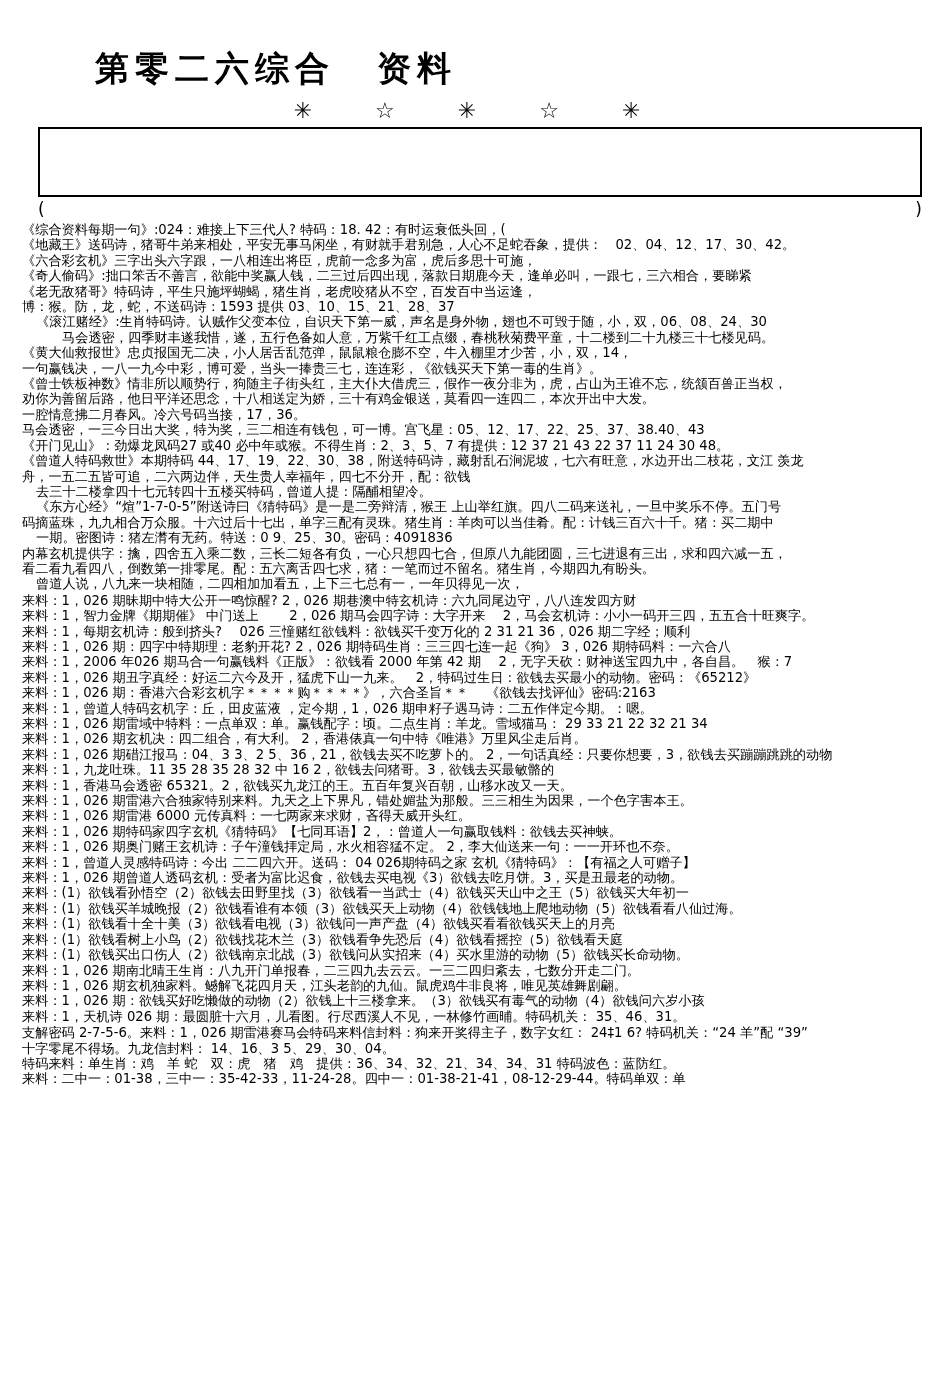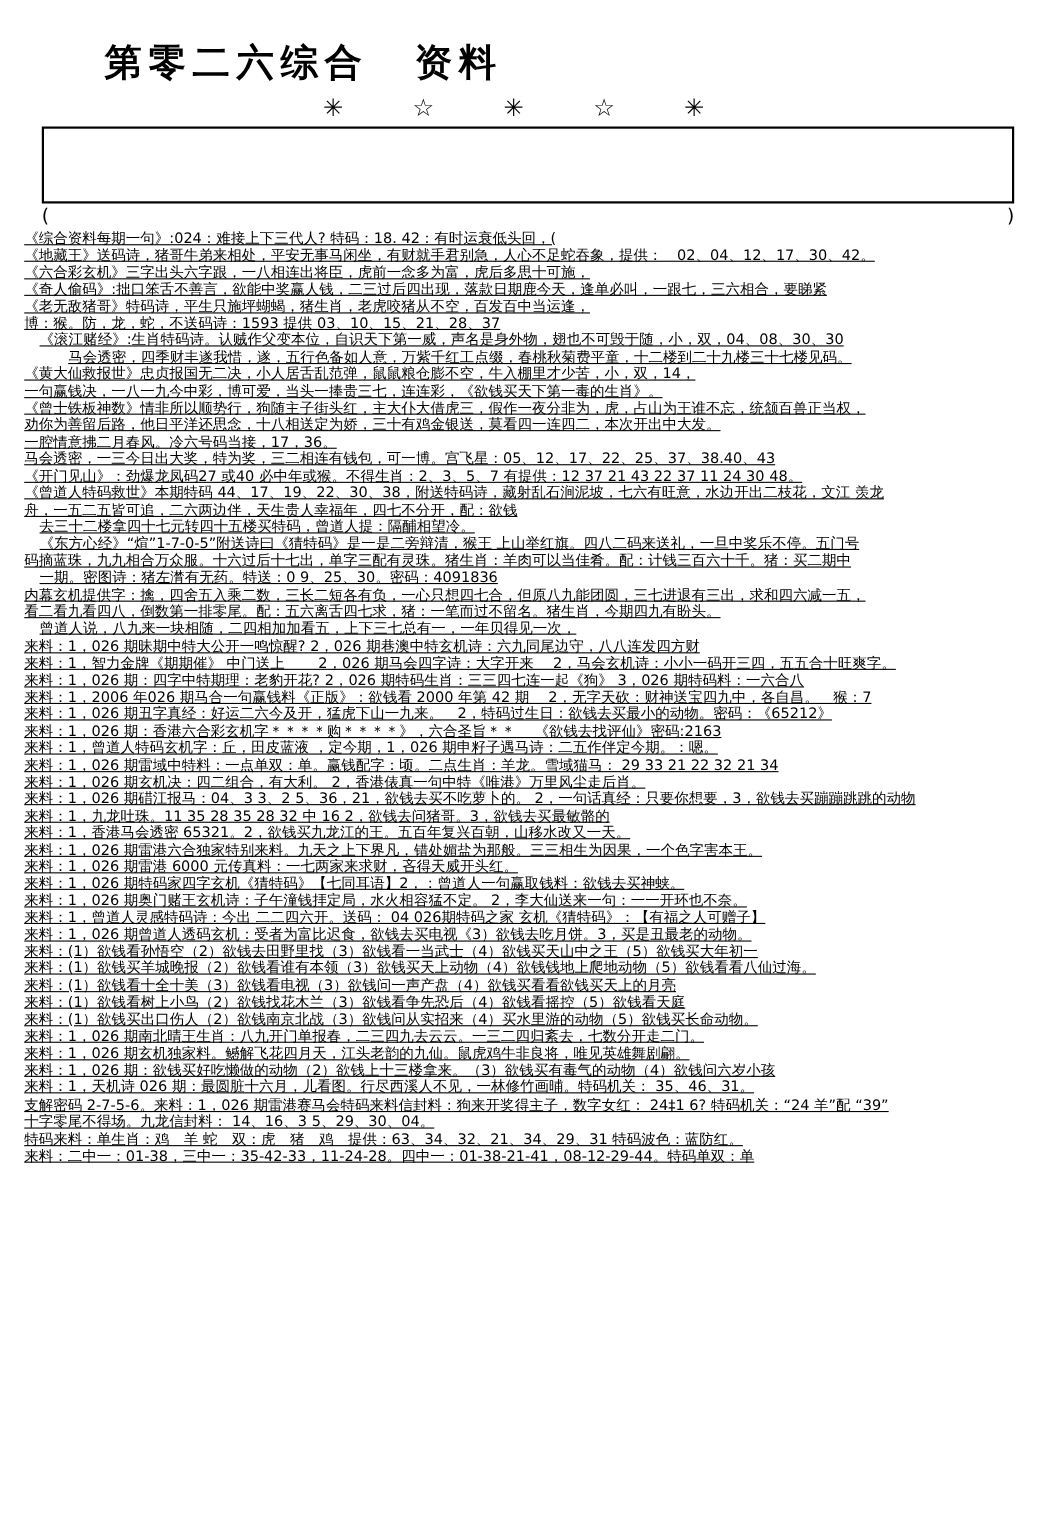--- a/index.html
+++ b/index.html
@@ -1,37 +1,37 @@
 <!DOCTYPE html>
 <html><head>
 <meta charset="utf-8">
 <style>
   html,body{margin:0;padding:0;background:#fff;}
   body{width:952px;height:1391px;font-family:"DejaVu Sans","Liberation Sans",sans-serif;color:#000;}
   .page{position:relative;width:952px;height:1391px;overflow:hidden;}
   .title{
     font-size:34px;font-weight:bold;letter-spacing:6px;
-    padding:34px 0 0 95px;white-space:nowrap;
+    padding:46px 0 0 95px;white-space:nowrap;
     font-family:"DejaVu Sans","Liberation Sans",sans-serif;
   }
   .title .gap{display:inline-block;width:42px;}
   .stars{
     text-align:center;font-size:22px;letter-spacing:28px;
     margin:6px 0 0 10px;color:#000;
   }
   .box{
     margin:4px 30px 0 38px;height:66px;border:2px solid #000;
     background:#fff;
   }
   .parens{
     margin:2px 30px 0 38px;font-size:15px;display:flex;justify-content:space-between;
     letter-spacing:0;
   }
   .parens span{font-size:17px;}
-  .body{padding:2px 2px 0 22px;text-decoration:underline;}
+  .body{padding:2px 2px 0 22px;}
   .ln{
     font-size:13.2px;line-height:15.4px;white-space:nowrap;
     font-family:"DejaVu Sans","Liberation Sans",sans-serif;
   }
   .ln.ind2{padding-left:40px;}
   .ln.ind3{padding-left:14px;}
   .sect{margin-top:1px;}
 </style>
 </head>
 <body>
@@ -53,21 +53,21 @@
 
   <div class="body">
 
     <div class="sect">
       <div class="ln">《综合资料每期一句》:024：难接上下三代人? 特码：18. 42：有时运衰低头回，(</div>
       <div class="ln">《地藏王》送码诗，猪哥牛弟来相处，平安无事马闲坐，有财就手君别急，人心不足蛇吞象，提供：　02、04、12、17、30、42。</div>
       <div class="ln">《六合彩玄机》三字出头六字跟，一八相连出将臣，虎前一念多为富，虎后多思十可施，</div>
       <div class="ln">《奇人偷码》:拙口笨舌不善言，欲能中奖赢人钱，二三过后四出现，落款日期鹿今天，逢单必叫，一跟七，三六相合，要睇紧</div>
       <div class="ln">《老无敌猪哥》特码诗，平生只施坪蝴蝎，猪生肖，老虎咬猪从不空，百发百中当运逢，</div>
       <div class="ln">博：猴。防，龙，蛇，不送码诗：1593  提供 03、10、15、21、28、37</div>
-      <div class="ln ind3">《滚江赌经》:生肖特码诗。认贼作父变本位，自识天下第一威，声名是身外物，翅也不可毁于随，小，双，04、08、30、30</div>
+      <div class="ln ind3">《滚江赌经》:生肖特码诗。认贼作父变本位，自识天下第一威，声名是身外物，翅也不可毁于随，小，双，06、08、24、30</div>
       <div class="ln ind2">马会透密，四季财丰遂我惜，遂，五行色备如人意，万紫千红工点缀，春桃秋菊费平童，十二楼到二十九楼三十七楼见码。</div>
       <div class="ln">《黄大仙救报世》忠贞报国无二决，小人居舌乱范弹，鼠鼠粮仓膨不空，牛入棚里才少苦，小，双，14，</div>
       <div class="ln">一句赢钱决，一八一九今中彩，博可爱，当头一捧贵三七，连连彩，《欲钱买天下第一毒的生肖》。</div>
       <div class="ln">《曾士铁板神数》情非所以顺势行，狗随主子街头红，主大仆大借虎三，假作一夜分非为，虎，占山为王谁不忘，统颔百兽正当权，</div>
       <div class="ln">劝你为善留后路，他日平洋还思念，十八相送定为娇，三十有鸡金银送，莫看四一连四二，本次开出中大发。</div>
       <div class="ln">一腔情意拂二月春风。冷六号码当接，17，36。</div>
       <div class="ln">马会透密，一三今日出大奖，特为奖，三二相连有钱包，可一博。宫飞星：05、12、17、22、25、37、38.40、43</div>
       <div class="ln">《开门见山》：劲爆龙凤码27 或40 必中年或猴。不得生肖：2、3、5、7 有提供：12 37 21 43 22 37 11 24 30 48。</div>
       <div class="ln">《曾道人特码救世》本期特码 44、17、19、22、30、38，附送特码诗，藏射乱石涧泥坡，七六有旺意，水边开出二枝花，文江 羡龙</div>
       <div class="ln">舟，一五二五皆可追，二六两边伴，天生贵人幸福年，四七不分开，配：欲钱</div>
@@ -76,20 +76,21 @@
       <div class="ln">码摘蓝珠，九九相合万众服。十六过后十七出，单字三配有灵珠。猪生肖：羊肉可以当佳肴。配：计钱三百六十千。猪：买二期中</div>
       <div class="ln ind3">一期。密图诗：猪左潸有无药。特送：0 9、25、30。密码：4091836</div>
       <div class="ln">内幕玄机提供字：擒，四舍五入乘二数，三长二短各有负，一心只想四七合，但原八九能团圆，三七进退有三出，求和四六减一五，</div>
       <div class="ln">看二看九看四八，倒数第一排零尾。配：五六离舌四七求，猪：一笔而过不留名。猪生肖，今期四九有盼头。</div>
       <div class="ln ind3">曾道人说，八九来一块相随，二四相加加看五，上下三七总有一，一年贝得见一次，</div>
     </div>
 
     <div class="sect">
       <div class="ln">来料：1，026 期昧期中特大公开一鸣惊醒? 2，026 期巷澳中特玄机诗：六九同尾边守，八八连发四方财</div>
       <div class="ln">来料：1，智力金牌《期期催》 中门送上　　 2，026 期马会四字诗：大字开来　 2，马会玄机诗：小小一码开三四，五五合十旺爽字。</div>
+      <div class="ln">来料：1，每期玄机诗：般到挤头?　 026 三憧赌红欲钱料：欲钱买千变万化的 2 31 21 36，026 期二字经；顺利</div>
       <div class="ln">来料：1，026 期：四字中特期理：老豹开花? 2，026 期特码生肖：三三四七连一起《狗》 3，026 期特码料：一六合八</div>
       <div class="ln">来料：1，2006 年026 期马合一句赢钱料《正版》：欲钱看 2000 年第 42 期 　2，无字天砍：财神送宝四九中，各自昌。　猴：7</div>
       <div class="ln">来料：1，026 期丑字真经：好运二六今及开，猛虎下山一九来。　2，特码过生日：欲钱去买最小的动物。密码：《65212》</div>
       <div class="ln">来料：1，026 期：香港六合彩玄机字＊＊＊＊购＊＊＊＊》，六合圣旨＊＊　 《欲钱去找评仙》密码:2163</div>
       <div class="ln">来料：1，曾道人特码玄机字：丘，田皮蓝液 ，定今期，1，026 期申籽子遇马诗：二五作伴定今期。：嗯。</div>
       <div class="ln">来料：1，026 期雷域中特料：一点单双：单。赢钱配字：顷。二点生肖：羊龙。雪域猫马： 29 33 21 22 32 21 34</div>
       <div class="ln">来料：1，026 期玄机决：四二组合，有大利。 2，香港俵真一句中特《唯港》万里风尘走后肖。</div>
       <div class="ln">来料：1，026 期碏江报马：04、3 3、2 5、36，21，欲钱去买不吃萝卜的。 2，一句话真经：只要你想要，3，欲钱去买蹦蹦跳跳的动物</div>
       <div class="ln">来料：1，九龙吐珠。11 35 28 35 28 32 中 16 2，欲钱去问猪哥。3，欲钱去买最敏骼的</div>
       <div class="ln">来料：1，香港马会透密 65321。2，欲钱买九龙江的王。五百年复兴百朝，山移水改又一天。</div>
@@ -106,18 +107,18 @@
       <div class="ln">来料：(1）欲钱买出口伤人（2）欲钱南京北战（3）欲钱问从实招来（4）买水里游的动物（5）欲钱买长命动物。</div>
       <div class="ln">来料：1，026 期南北晴王生肖：八九开门单报春，二三四九去云云。一三二四归紊去，七数分开走二门。</div>
       <div class="ln">来料：1，026 期玄机独家料。鳡解飞花四月天，江头老韵的九仙。鼠虎鸡牛非良将，唯见英雄舞剧翩。</div>
       <div class="ln">来料：1，026 期：欲钱买好吃懒做的动物（2）欲钱上十三楼拿来。（3）欲钱买有毒气的动物（4）欲钱问六岁小孩</div>
       <div class="ln">来料：1，天机诗 026 期：最圆脏十六月，儿看图。行尽西溪人不见，一林修竹画晡。特码机关： 35、46、31。</div>
     </div>
 
     <div class="sect">
       <div class="ln">支解密码 2-7-5-6。来料：1，026 期雷港赛马会特码来料信封料：狗来开奖得主子，数字女红： 24‡1 6? 特码机关：“24 羊”配 “39”</div>
       <div class="ln">十字零尾不得场。九龙信封料： 14、16、3 5、29、30、04。</div>
-      <div class="ln">特码来料：单生肖：鸡　羊 蛇　双：虎　猪　鸡　提供：63、34、32、21、34、29、31 特码波色：蓝防红。</div>
+      <div class="ln">特码来料：单生肖：鸡　羊 蛇　双：虎　猪　鸡　提供：36、34、32、21、34、34、31 特码波色：蓝防红。</div>
       <div class="ln">来料：二中一：01-38，三中一：35-42-33，11-24-28。四中一：01-38-21-41，08-12-29-44。特码单双：单</div>
     </div>
 
   </div>
 </div>
 
 </body></html>

